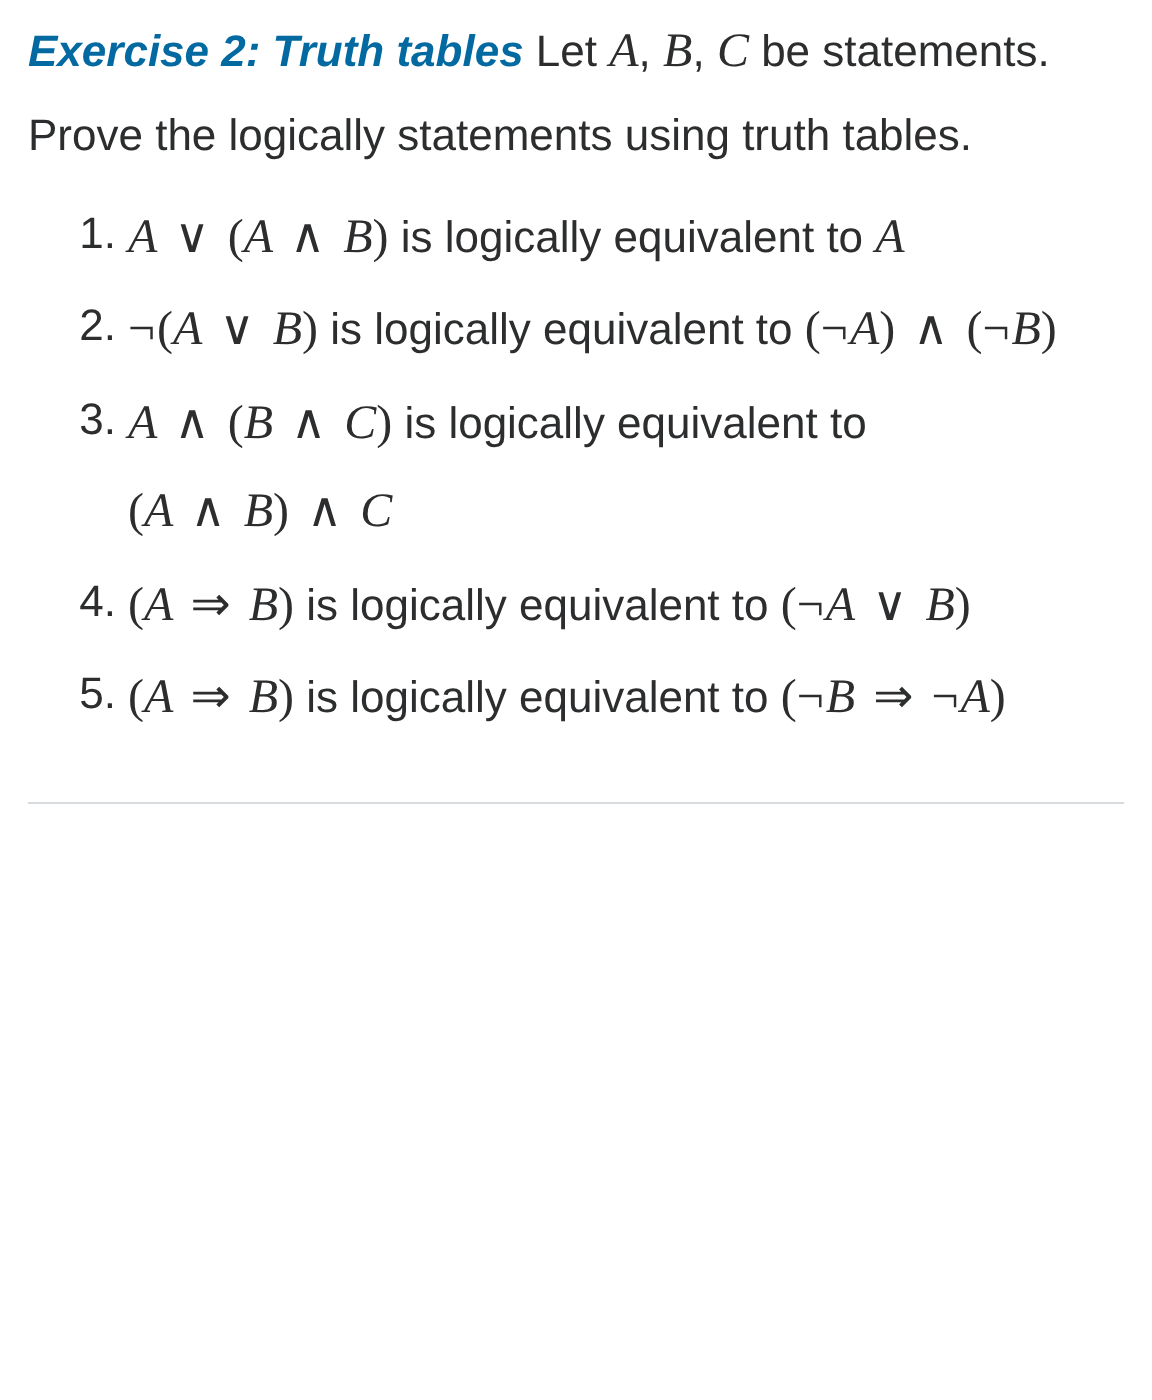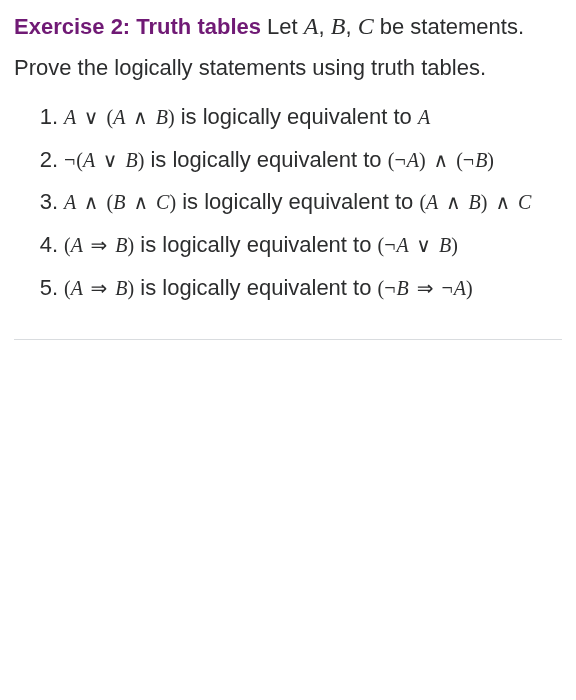--- a/index.html
+++ b/index.html
@@ -6,35 +6,35 @@
   html, body { width: 576px; height: 700px; }
   body {
     font-family: -apple-system, BlinkMacSystemFont, "Segoe UI", Helvetica, Arial, sans-serif;
     font-size: 22px;
     line-height: 1.85;
     color: #2c2d2e;
     background: #ffffff;
     padding: 4px 14px 10px 14px;
   }
   .header { margin-bottom: 2px; }
-  .header .title { font-weight: 700; color: #701a75; }
+  .header .title { font-weight: 700; color: #0369a1; font-style: italic; }
   .header .mvar { font-family: "Times New Roman", Times, serif; font-style: italic; font-weight: 400; font-size: 24px; }
   .list { list-style: none; padding-left: 50px; padding-top: 6px; }
   .list > li { position: relative; padding-bottom: 2px; line-height: 1.85; }
   .list > li .num {
     position: absolute;
     left: -32px;
     top: 0;
     text-align: right;
     width: 26px;
   }
   .math {
     font-family: "Times New Roman", Times, serif;
     font-style: italic;
-    font-size: 20px;
+    font-size: 24px;
     white-space: nowrap;
   }
   .math .op { font-style: normal; padding: 0 3px; }
   .math .neg { font-style: normal; padding-right: 1px; }
   hr.footer {
     border: none;
     border-top: 1px solid #d9dcdf;
     margin-top: 28px;
   }
 </style>

